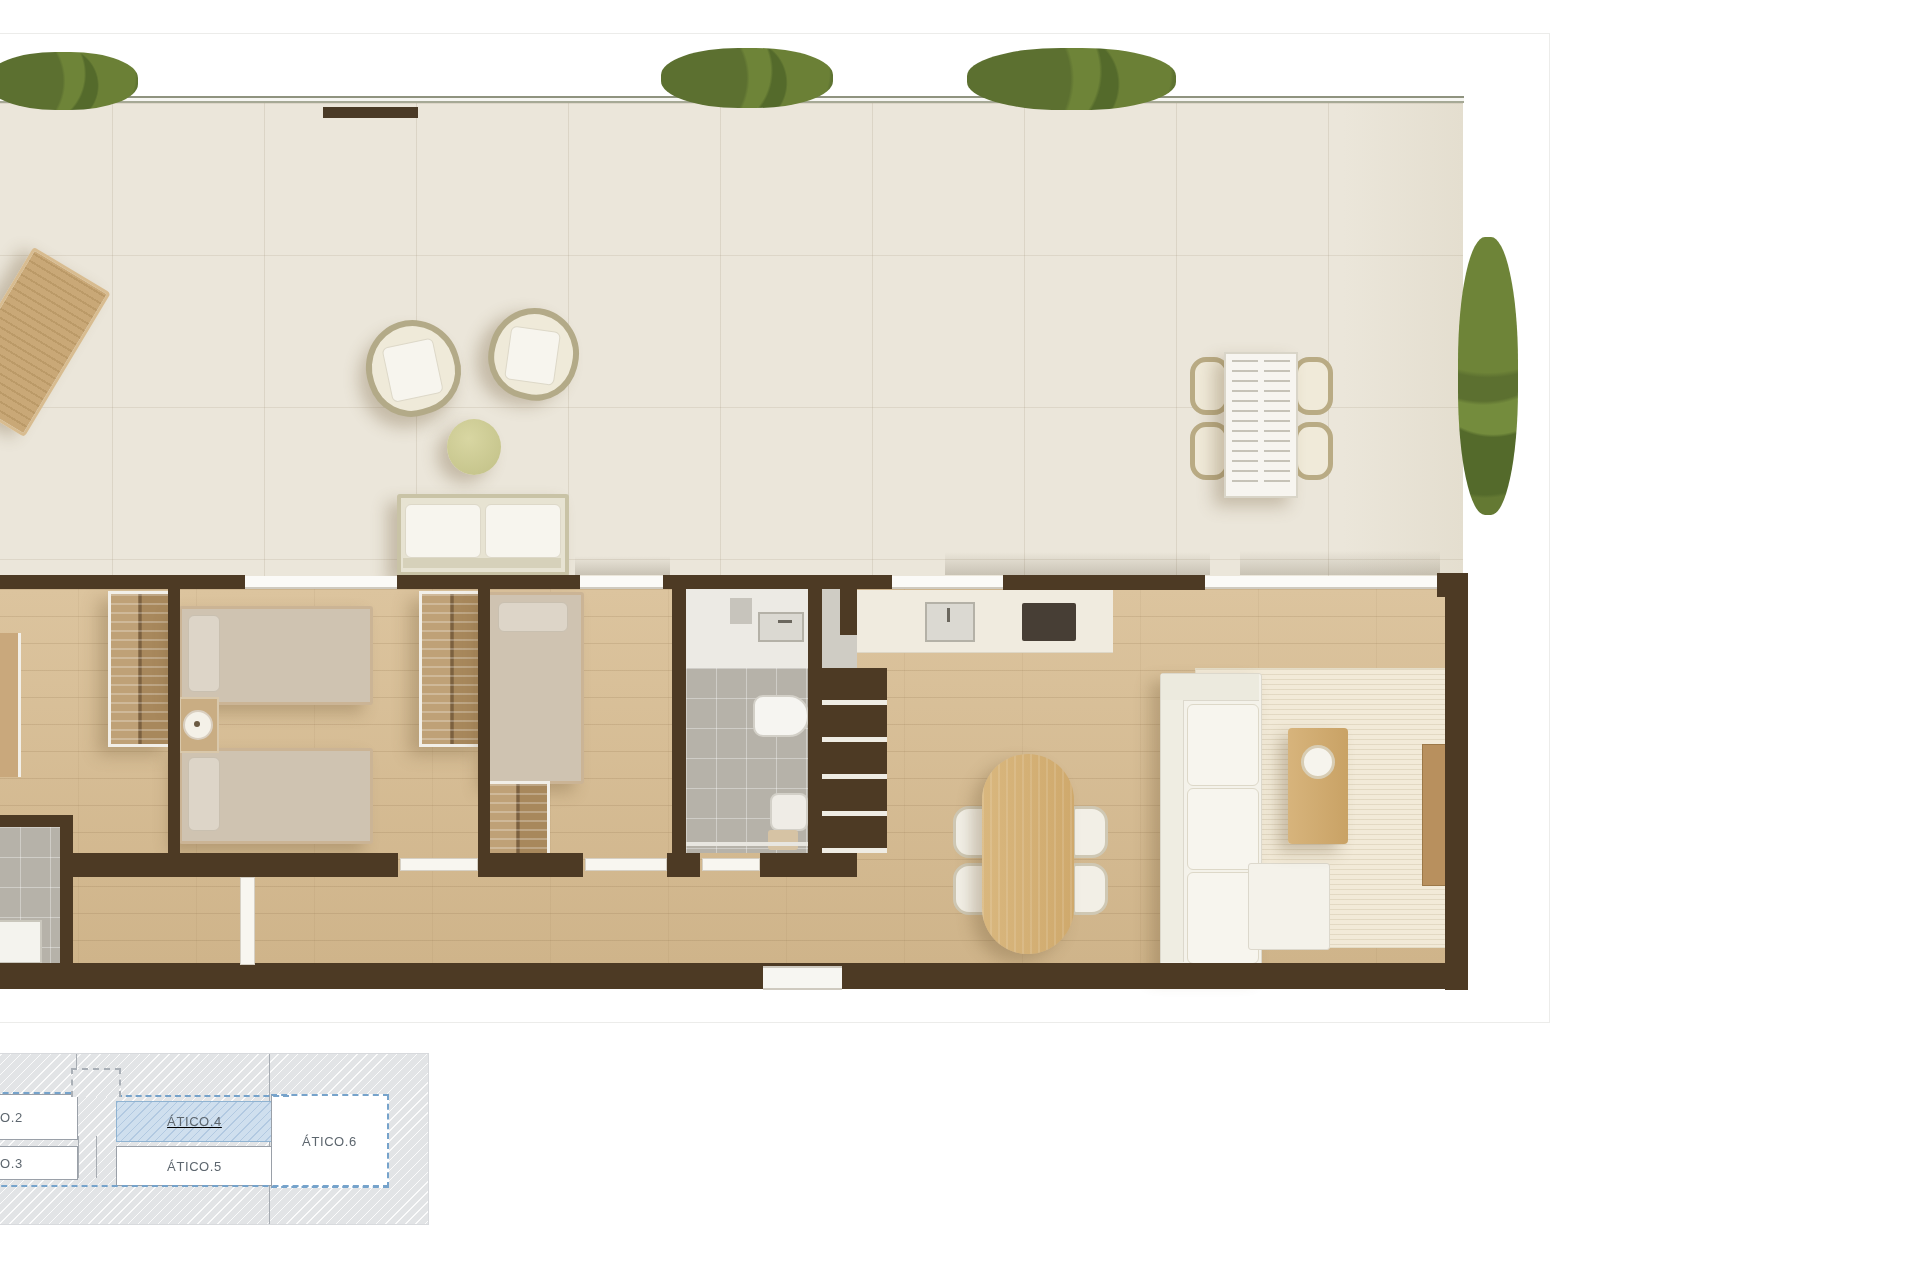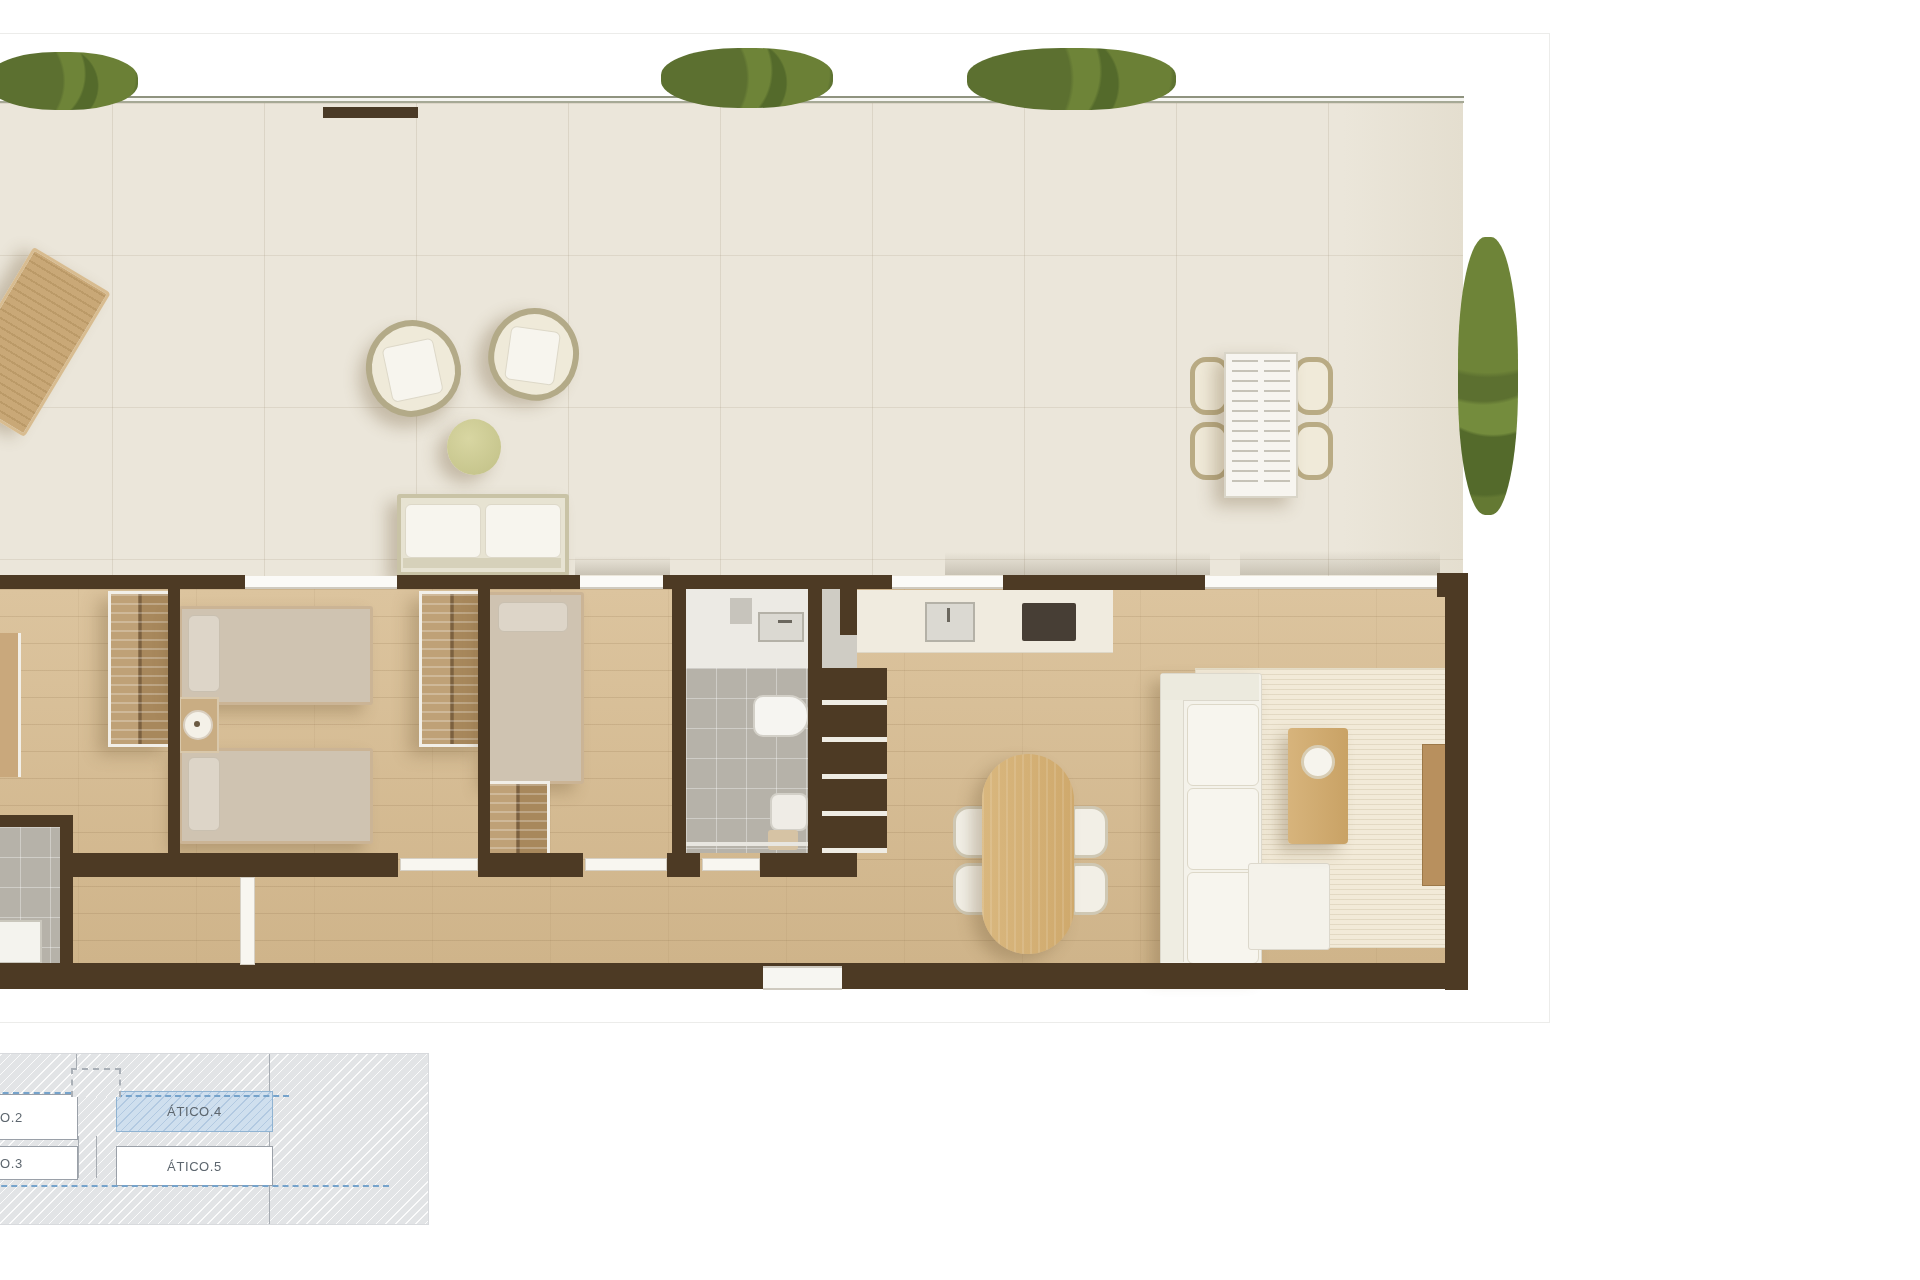--- a/index.html
+++ b/index.html
@@ -262,25 +262,28 @@
     <div class="abs kp-line" style="left:115px;top:0;width:1px;height:44px;"></div>
     <div class="abs kp-line" style="left:117px;top:82px;width:1px;height:42px;"></div>
     <div class="abs kp-line" style="left:135px;top:82px;width:1px;height:42px;"></div>
 
     <div class="abs kp-box" style="left:-48px;top:40px;width:163px;height:44px;">
       <span class="kp-label">ÁTICO.2</span>
     </div>
     <div class="abs kp-box" style="left:-48px;top:92px;width:163px;height:32px;">
       <span class="kp-label">ÁTICO.3</span>
     </div>
-    <div class="abs kp-box-blue" style="left:155px;top:37px;width:155px;height:39px;">
+    <div class="abs kp-box-blue" style="left:155px;top:47px;width:155px;height:39px;text-decoration:underline;">
       <span class="kp-label">ÁTICO.4</span>
     </div>
     <div class="abs kp-box" style="left:155px;top:92px;width:155px;height:38px;">
       <span class="kp-label">ÁTICO.5</span>
+    </div>
+    <div class="abs kp-box-dash" style="left:310px;top:40px;width:115px;height:90px;">
+      <span class="kp-label">ÁTICO.6</span>
     </div>
 
     <div class="abs kp-dash-h" style="left:0;top:38px;width:110px;"></div>
     <div class="abs kp-dash-h" style="left:155px;top:41px;width:173px;"></div>
     <div class="abs kp-dash-h" style="left:0;top:131px;width:428px;"></div>
 
     <div class="abs kp-notch" style="left:110px;top:14px;width:46px;height:27px;"></div>
   </div>
 
 </div>

